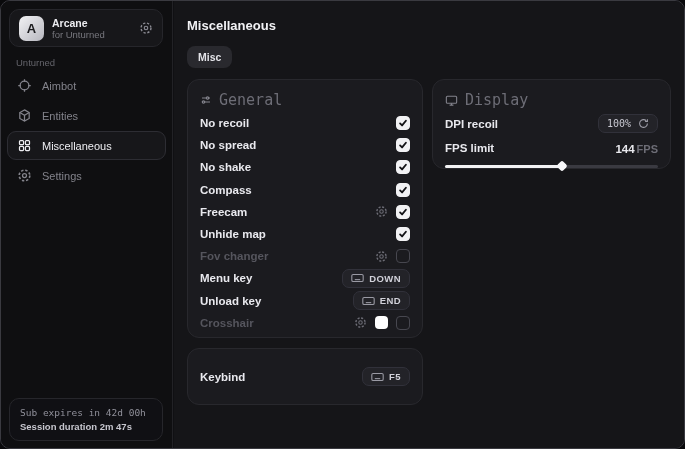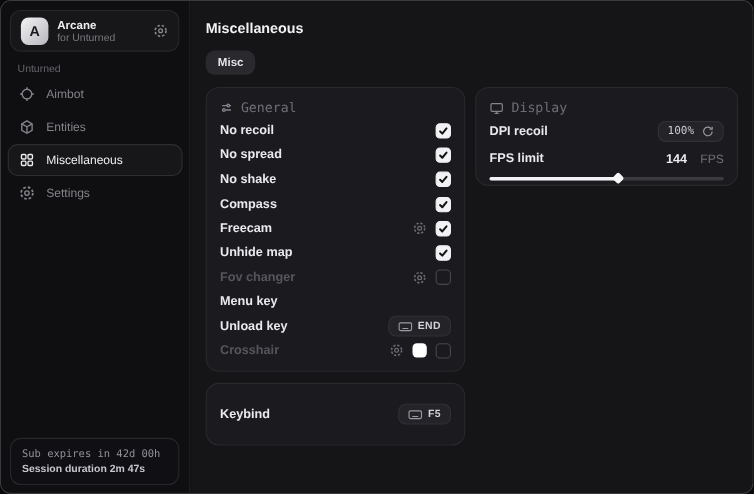--- a/index.html
+++ b/index.html
@@ -24,21 +24,21 @@
 
   
   .main{position:absolute;top:0;left:173px;right:0;bottom:0;background:#151518;}
   .page-title{position:absolute;top:17px;left:13px;font-size:13px;font-weight:bold;color:#f2f2f5;}
   .tab-pill{position:absolute;top:45px;left:13px;background:#29292e;border-radius:8px;padding:5px 11px;font-size:10.5px;font-weight:bold;color:#e3e3e8;cursor:pointer;}
 
   .card{position:absolute;background:#1b1b1f;border:1px solid #28282d;border-radius:12px;padding:11px 12px;box-sizing:border-box;}
   .card-general{left:13px;top:78px;width:236px;height:259px;}
   .card-display{left:258px;top:78px;width:239px;height:90px;}
   .card-battle{left:13px;top:347px;width:236px;height:57px;}
-  .card-head{display:flex;align-items:center;gap:7px;font-family:"DejaVu Sans Mono",monospace;font-size:12px;color:#6d6d76;}
+  .card-head{display:flex;align-items:center;gap:7px;font-family:"DejaVu Sans Mono",monospace;font-size:15px;color:#6d6d76;}
   .card-head .ico{display:flex;color:#83838c;}
 
   .rows{display:flex;flex-direction:column;margin-top:3px;}
   .row{display:flex;align-items:center;justify-content:space-between;height:22.2px;}
   .row-label{font-size:11.5px;font-weight:bold;color:#e9e9ee;}
   .row-label.muted{color:#55555d;}
   .controls{display:flex;align-items:center;gap:8px;}
   .gear-btn{display:flex;color:#6d6d76;cursor:pointer;}
 
   .checkbox{width:14px;height:14px;border-radius:4px;border:1.5px solid #47474f;box-sizing:border-box;display:flex;align-items:center;justify-content:center;cursor:pointer;background:transparent;}
@@ -50,21 +50,21 @@
 
   .chip{display:flex;align-items:center;gap:5px;background:#232328;border:1px solid #31313a;border-radius:7px;padding:3px 8px;font-size:9.5px;font-weight:bold;letter-spacing:0.4px;color:#d2d2da;cursor:pointer;}
   .chip .ico{display:flex;color:#9a9aa4;}
 
   .dpi-chip{display:flex;align-items:center;gap:7px;background:#232328;border:1px solid #31313a;border-radius:7px;padding:3px 8px;cursor:pointer;}
   .dpi-chip .val{font-family:"DejaVu Sans Mono",monospace;font-size:10px;color:#c9c9d2;}
   .dpi-chip .ico{color:#9a9aa4;display:flex;}
 
   .d-row{display:flex;align-items:center;justify-content:space-between;height:25px;margin-top:2px;}
   .fps-val{font-size:11.5px;font-weight:bold;color:#e9e9ee;}
-  .fps-unit{font-size:11px;font-weight:normal;color:#6d6d76;margin-left:12px;}
+  .fps-unit{font-size:11px;font-weight:bold;color:#6d6d76;margin-left:2px;}
   .slider{position:relative;height:10px;margin-top:3px;cursor:pointer;}
   .slider-track{position:absolute;left:0;right:0;top:4px;height:3px;border-radius:2px;background:#3a3a41;}
   .slider-fill{position:absolute;left:0;top:4px;height:3px;border-radius:2px;background:#f2f2f4;}
   .slider-thumb{position:absolute;top:1px;width:8px;height:8px;background:#f8f8fa;transform:rotate(45deg);border-radius:2px;margin-left:-4px;}
 </style>
 </head>
 <body>
 
 <div class="window">
 
@@ -230,20 +230,31 @@
                   <circle cx="12" cy="12" r="8.5" fill="none" stroke="currentColor" stroke-width="2.6" stroke-dasharray="3.8 2.9"></circle>
                   <circle cx="12" cy="12" r="3.2" fill="none" stroke="currentColor" stroke-width="2"></circle>
                 </svg>
               </span>
             <span class="checkbox"></span>
           </div>
         </div>
 
         <div class="row">
           <span class="row-label">Menu key</span>
+          <div class="controls">
+            <span class="chip">
+              <span class="ico">
+                  <svg width="13" height="10" viewBox="0 0 24 16" fill="none" stroke="currentColor" stroke-width="2">
+                    <rect x="1.5" y="1.5" width="21" height="13" rx="2.5"></rect>
+                    <path d="M7 11h10"></path>
+                  </svg>
+                </span>
+              <span>DOWN</span>
+            </span>
+          </div>
         </div>
 
         <div class="row">
           <span class="row-label">Unload key</span>
           <div class="controls">
             <span class="chip">
               <span class="ico">
                   <svg width="13" height="10" viewBox="0 0 24 16" fill="none" stroke="currentColor" stroke-width="2">
                     <rect x="1.5" y="1.5" width="21" height="13" rx="2.5"></rect>
                     <path d="M7 11h10"></path>

